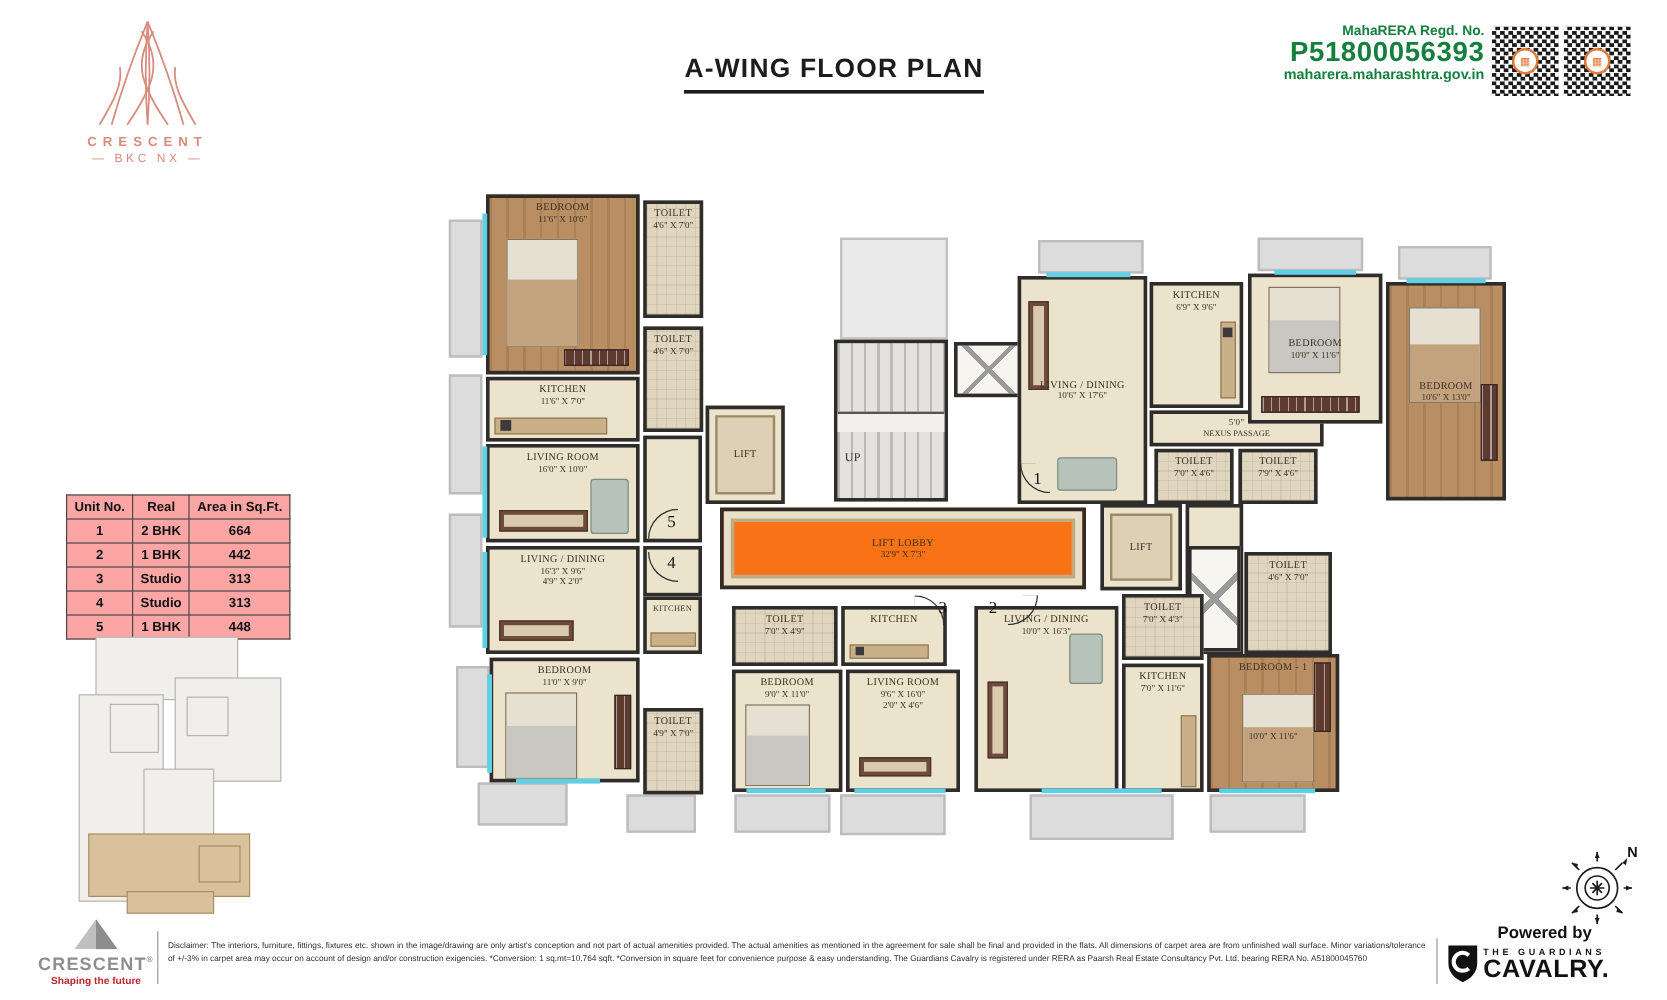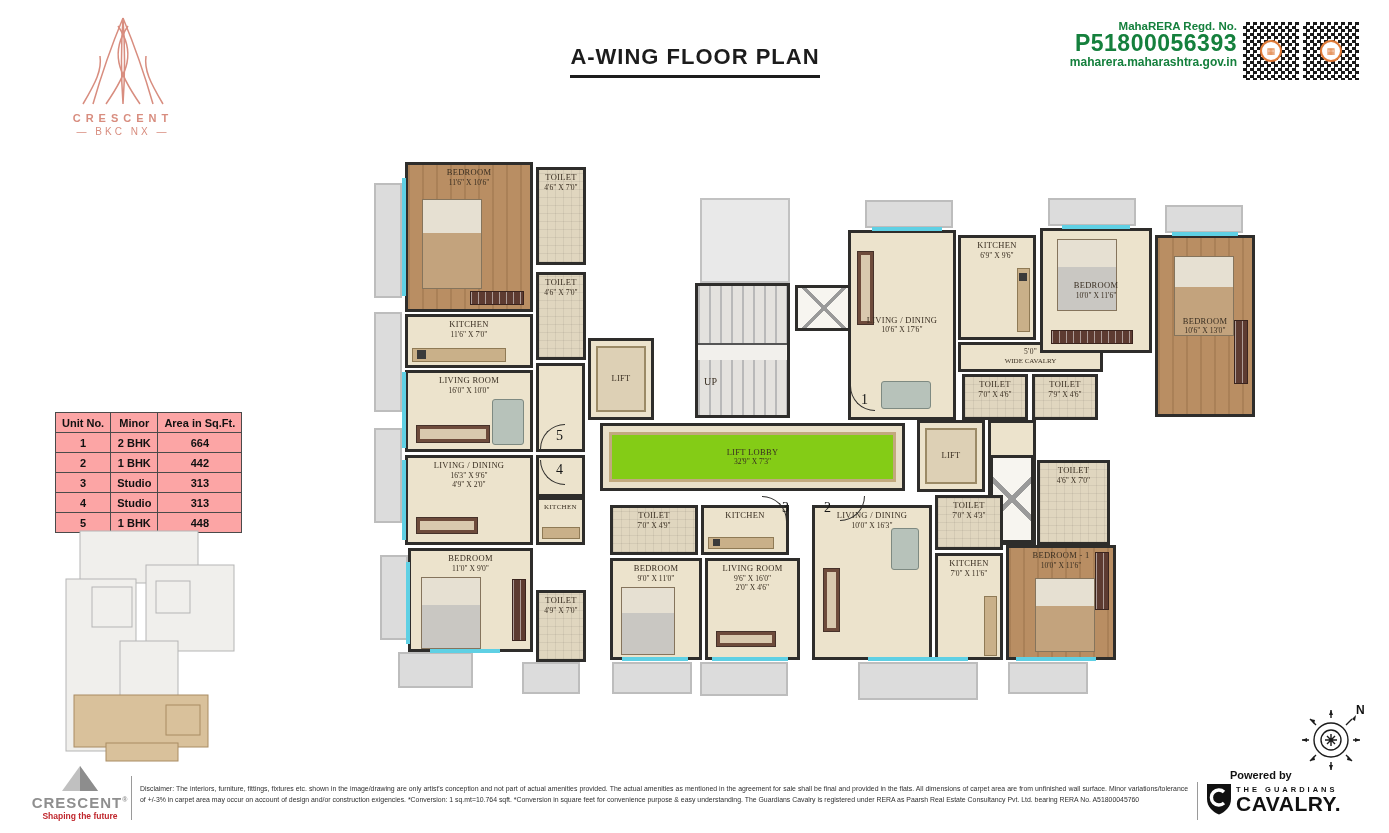--- a/index.html
+++ b/index.html
@@ -35,21 +35,21 @@
   .unit-table td{font-weight:bold;}
 
   
   .room{position:absolute;box-sizing:border-box;border:3px solid #2e2d2b;
         display:flex;flex-direction:column;align-items:center;text-align:center;padding-top:3px;}
   .vc{justify-content:center;padding-top:0;}
   .cream{background:#ece3cc;}
   .wood{background:#b98e63;background-image:repeating-linear-gradient(90deg,rgba(60,30,0,.12) 0 2px,transparent 2px 14px);}
   .tile{background:#e0d6bf;background-image:repeating-linear-gradient(0deg,rgba(0,0,0,.06) 0 1px,transparent 1px 8px),repeating-linear-gradient(90deg,rgba(0,0,0,.06) 0 1px,transparent 1px 8px);}
   .lift{background:#ddd0b5;box-shadow:inset 0 0 0 5px #ece3cc, inset 0 0 0 7px #9b8a66;}
-  .lobby{background:#84cc16;box-shadow:inset 0 0 0 6px #e9e0c9, inset 0 0 0 9px #c2a97e;}
+  .lobby{background:#f97316;box-shadow:inset 0 0 0 6px #e9e0c9, inset 0 0 0 9px #c2a97e;}
   .stairs{background:repeating-linear-gradient(90deg,#b9b9b9 0 2px,#e4e2de 2px 11px);}
   .stairs .landing{position:absolute;left:0;right:0;top:44%;height:12%;background:#f2f0ec;border-top:2px solid #555;z-index:1;}
   .rname{position:relative;z-index:2;font-family:"Liberation Serif",serif;font-weight:normal;font-size:8.5px;
          line-height:1.15;color:#3a2f22;letter-spacing:.3px;}
   .rdims{position:relative;z-index:2;font-family:"Liberation Serif",serif;font-size:7.6px;line-height:1.2;color:#3a2f22;}
   .deck{position:absolute;background:#dcdcdc;border:2px solid #bdbdbd;box-sizing:border-box;}
   .shaft{position:absolute;background:#e9e9e9;border:2px solid #c2c2c2;box-sizing:border-box;}
   .win{position:absolute;background:#5fd0e4;z-index:3;}
   .xbox{position:absolute;background:#f7f5f0;border:3px solid #2e2d2b;box-sizing:border-box;
     background-image:linear-gradient(45deg,transparent 47%,#9a9a9a 47% 53%,transparent 53%),
@@ -72,21 +72,21 @@
 
   
   .f-logo{position:absolute;left:28px;top:766px;width:104px;text-align:center;}
   .f-logo .nm{font-size:15px;font-weight:bold;letter-spacing:1px;color:#8f8f8f;line-height:1;}
   .f-logo .nm sup{font-size:7px;}
   .f-logo .tg{font-size:8.5px;font-weight:bold;color:#c0272d;margin-top:1px;}
   .vline{position:absolute;width:1px;background:#9a9a9a;}
   .disclaimer{position:absolute;left:140px;top:783px;width:1048px;height:34px;overflow:hidden;
       font-size:6.9px;line-height:1.65;color:#2f2f2f;text-align:justify;}
   .powered{position:absolute;left:1206px;top:769px;width:170px;color:#111;}
-  .powered .pb{font-size:11px;font-weight:bold;margin-left:24px;}
+  .powered .pb{font-size:14px;font-weight:bold;margin-left:42px;}
   .powered .row{display:flex;align-items:center;margin-top:2px;}
   .powered .col{margin-left:4px;}
   .powered .tg2{font-size:7.5px;letter-spacing:3px;font-weight:bold;}
   .powered .cav{font-size:21px;font-weight:bold;letter-spacing:.5px;line-height:.95;}
   .compass{position:absolute;left:1298px;top:700px;}
   .keyplan{position:absolute;left:48px;top:523px;}
 </style>
 </head>
 <body>
 
@@ -121,21 +121,21 @@
       <span class="med">▦</span>
     </div>
   <div class="qr" style="left:1303px;">
       <span class="med">▦</span>
     </div>
 
   <table class="unit-table">
     <tbody>
         <tr>
       <th>Unit No.</th>
-      <th>Minor</th>
+      <th>Real</th>
       <th>Area in Sq.Ft.</th>
     </tr>
     <tr>
           <td>1</td>
           <td>2 BHK</td>
           <td>664</td>
         </tr>
     <tr>
           <td>2</td>
           <td>1 BHK</td>
@@ -321,21 +321,21 @@
   </div>
   <div class="room cream" style="left:958px;top:235px;width:78px;height:105px;">
     <span class="rname">KITCHEN</span>
     <span class="rdims">6'9" X 9'6"</span>
     <div class="counter" style="right:3px;top:30px;width:11px;height:62px;">
         <span class="hob" style="top:4px;left:1px;width:8px;height:8px;"></span>
       </div>
   </div>
   <div class="room cream vc" style="left:958px;top:342px;width:145px;height:30px;">
     <span class="rname" style="font-size:7.5px;">5'0"</span>
-    <span class="rdims" style="font-size:7px;">WIDE CAVALRY</span>
+    <span class="rdims" style="font-size:7px;">NEXUS PASSAGE</span>
   </div>
   <div class="room tile" style="left:962px;top:374px;width:66px;height:46px;">
     <span class="rname">TOILET</span>
     <span class="rdims">7'0" X 4'6"</span>
   </div>
   <div class="room tile" style="left:1032px;top:374px;width:66px;height:46px;">
     <span class="rname">TOILET</span>
     <span class="rdims">7'9" X 4'6"</span>
   </div>
   <div class="room cream vc" style="left:1040px;top:228px;width:112px;height:125px;">
@@ -351,21 +351,21 @@
     <span class="rdims">10'6" X 13'0"</span>
     <div class="bed" style="left:16px;top:18px;width:58px;height:78px;">
         <div class="blanket"></div>
       </div>
     <div class="ward" style="right:4px;bottom:30px;width:12px;height:62px;"></div>
   </div>
   <div class="room tile" style="left:1037px;top:460px;width:73px;height:85px;">
     <span class="rname">TOILET</span>
     <span class="rdims">4'6" X 7'0"</span>
   </div>
-  <div class="room wood" style="left:1006px;top:545px;width:110px;height:115px;">
+  <div class="room wood" style="left:1006px;top:545px;width:110px;height:115px;gap:48px;">
     <span class="rname">BEDROOM - 1</span>
     <span class="rdims">10'0" X 11'6"</span>
     <div class="bed" style="left:26px;top:30px;width:58px;height:72px;">
         <div class="blanket"></div>
       </div>
     <div class="ward" style="right:4px;top:4px;width:12px;height:56px;"></div>
   </div>
 
   <div class="win" style="left:402px;top:178px;width:4px;height:118px;"></div>
   <div class="win" style="left:402px;top:372px;width:4px;height:76px;"></div>

